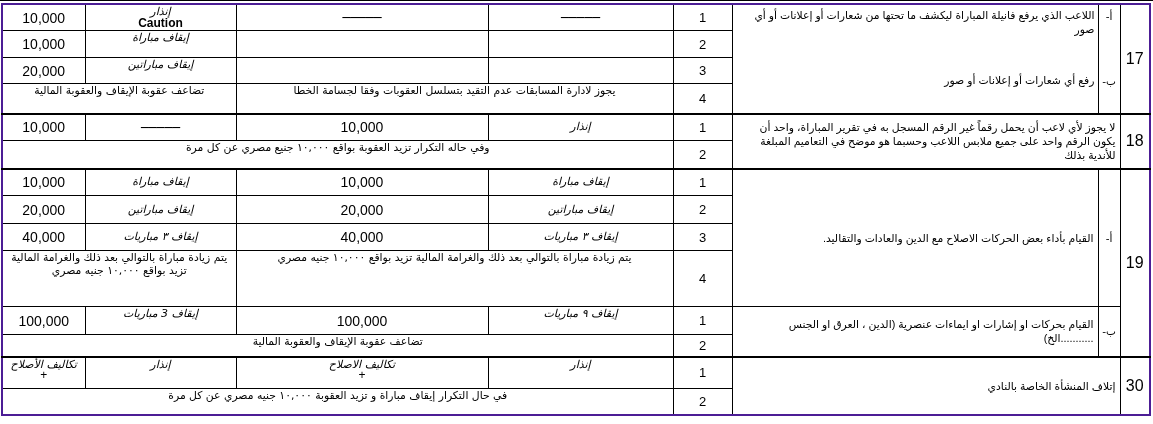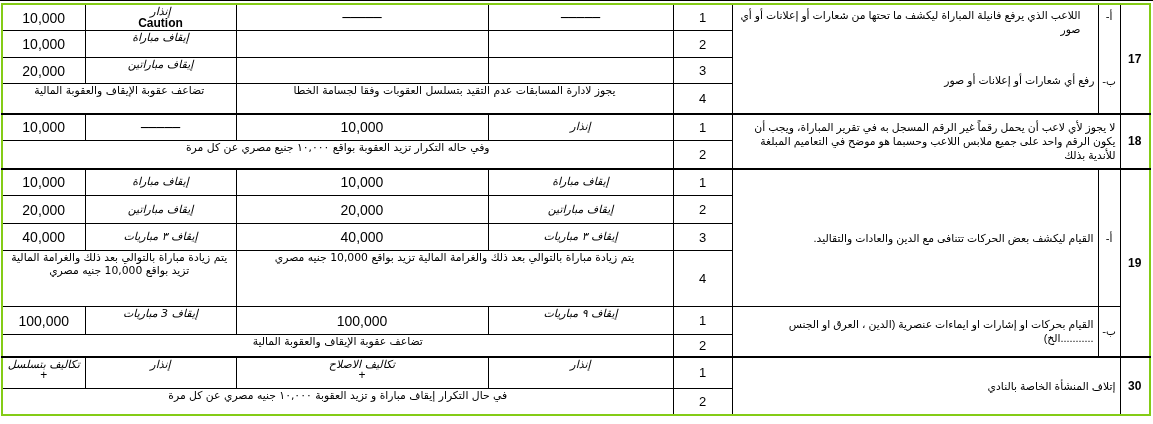--- a/index.html
+++ b/index.html
@@ -1,32 +1,32 @@
 <!DOCTYPE html>
 <html lang="ar"><head>
 <meta charset="utf-8">
 <style>
   html,body{margin:0;padding:0;background:#fff;}
   body{width:1153px;height:424px;overflow:hidden;font-family:"Liberation Sans","DejaVu Sans",sans-serif;color:#000;}
   .page{position:relative;width:1153px;height:424px;}
   .remnant{height:2px;border-top:1.5px solid #000;}
-  table{border-collapse:collapse;table-layout:fixed;width:919px;margin-left:1px;border:2px solid #84cc16;}
+  table{border-collapse:collapse;table-layout:fixed;width:919px;margin-left:1px;border:2px solid #4c1d95;}
   td{border:1px solid #000;padding:0;vertical-align:middle;text-align:center;overflow:visible;}
   tr.sep td{border-top:2px solid #000;}
   .num{font-size:14px;letter-spacing:0;}
   .rownum{font-size:13px;}
-  .secnum{font-size:12px;font-weight:bold;}
+  .secnum{font-size:16px;}
   .ar{direction:rtl;font-size:11px;line-height:13px;font-family:"DejaVu Sans","Liberation Sans",sans-serif;}
   .lbl{direction:rtl;font-size:11px;line-height:12px;font-family:"DejaVu Sans",sans-serif;font-style:italic;}
   .top{vertical-align:top;padding-top:1px;}
   .dash{font-size:13px;line-height:13px;font-family:"DejaVu Sans",sans-serif;}
   .desc{direction:rtl;text-align:right;padding:0 4px;}
   .desc .ln{white-space:nowrap;font-size:10.8px;line-height:14px;}
   .rel{position:relative;}
-  .absA{position:absolute;top:3px;left:3px;right:17px;}
+  .absA{position:absolute;top:3px;left:3px;right:3px;}
   .absB{position:absolute;top:68px;left:18px;right:3px;text-align:right;}
   .mAbsA{position:absolute;top:5px;left:0;right:0;text-align:center;}
   .mAbsB{position:absolute;top:70px;left:0;right:0;text-align:center;}
   .marker{direction:rtl;font-size:10.5px;font-family:"DejaVu Sans",sans-serif;}
   .cap{font-size:12px;line-height:13px;font-family:"Liberation Sans",sans-serif;font-weight:bold;}
   .plus{font-size:12px;line-height:11px;font-family:"Liberation Sans",sans-serif;}
   .merge-note{vertical-align:top;padding-top:0;}
   .merge-note .ln{white-space:nowrap;font-size:10.8px;line-height:13px;}
   .tight{line-height:11px;}
 </style>
@@ -98,21 +98,21 @@
     </tbody>
 
     <tbody>
       <tr class="sep" style="height:27px">
         <td class="num">10,000</td>
         <td class="dash">─────</td>
         <td class="num">10,000</td>
         <td class="lbl">إنذار</td>
         <td class="rownum">1</td>
         <td class="desc" colspan="2" rowspan="2">
-          <div class="ln">لا يجوز لأي لاعب أن يحمل رقماً غير الرقم المسجل به في تقرير المباراة، ويجب أن</div>
+          <div class="ln">لا يجوز لأي لاعب أن يحمل رقماً غير الرقم المسجل به في تقرير المباراة، واحد أن</div>
           <div class="ln">يكون الرقم واحد على جميع ملابس اللاعب وحسبما هو موضح في التعاميم المبلغة</div>
           <div class="ln">للأندية بذلك</div>
         </td>
         <td class="secnum" rowspan="2">18</td>
       </tr>
       <tr style="height:28px">
         <td class="merge-note" colspan="4">
           <div class="ln ar">وفي حاله التكرار تزيد العقوبة بواقع ١٠,٠٠٠ جنيع مصري عن كل مرة</div>
         </td>
         <td class="rownum">2</td>
@@ -120,21 +120,21 @@
     </tbody>
 
     <tbody>
       <tr class="sep" style="height:27px">
         <td class="num">10,000</td>
         <td class="lbl">إيقاف مباراة</td>
         <td class="num">10,000</td>
         <td class="lbl">إيقاف مباراة</td>
         <td class="rownum">1</td>
         <td class="desc" rowspan="4">
-          <div class="ln">القيام ليكشف بعض الحركات تتنافى مع الدين والعادات والتقاليد.</div>
+          <div class="ln">القيام بأداء بعض الحركات الاصلاح مع الدين والعادات والتقاليد.</div>
         </td>
         <td rowspan="4">
           <div class="marker">أ-</div>
         </td>
         <td class="secnum" rowspan="6">19</td>
       </tr>
       <tr style="height:28px">
         <td class="num">20,000</td>
         <td class="lbl">إيقاف مباراتين</td>
         <td class="num">20,000</td>
@@ -144,24 +144,24 @@
       <tr style="height:27px">
         <td class="num">40,000</td>
         <td class="lbl">إيقاف ٣ مباريات</td>
         <td class="num">40,000</td>
         <td class="lbl">إيقاف ٣ مباريات</td>
         <td class="rownum">3</td>
       </tr>
       <tr style="height:56px">
         <td class="merge-note" colspan="2">
           <div class="ln ar">يتم زيادة مباراة بالتوالي بعد ذلك والغرامة المالية</div>
-          <div class="ln ar">تزيد بواقع 10,000 جنيه مصري</div>
-        </td>
-        <td class="merge-note" colspan="2">
-          <div class="ln ar">يتم زيادة مباراة بالتوالي بعد ذلك والغرامة المالية تزيد بواقع 10,000 جنيه مصري</div>
+          <div class="ln ar">تزيد بواقع ١٠,٠٠٠ جنيه مصري</div>
+        </td>
+        <td class="merge-note" colspan="2">
+          <div class="ln ar">يتم زيادة مباراة بالتوالي بعد ذلك والغرامة المالية تزيد بواقع ١٠,٠٠٠ جنيه مصري</div>
         </td>
         <td class="rownum">4</td>
       </tr>
       <tr style="height:28px">
         <td class="num">100,000</td>
         <td class="lbl top">إيقاف 3 مباريات</td>
         <td class="num">100,000</td>
         <td class="lbl top">إيقاف ٩ مباريات</td>
         <td class="rownum">1</td>
         <td class="desc" rowspan="2">
@@ -176,21 +176,21 @@
         <td class="merge-note" colspan="4">
           <div class="ln ar">تضاعف عقوبة الإيقاف والعقوبة المالية</div>
         </td>
         <td class="rownum">2</td>
       </tr>
     </tbody>
 
     <tbody>
       <tr class="sep" style="height:32px">
         <td class="top">
-          <div class="lbl tight">تكاليف بتسلسل</div>
+          <div class="lbl tight">تكاليف الأصلاح</div>
           <div class="plus">+</div>
         </td>
         <td class="lbl top">إنذار</td>
         <td class="top">
           <div class="lbl tight">تكاليف الاصلاح</div>
           <div class="plus">+</div>
         </td>
         <td class="lbl top">إنذار</td>
         <td class="rownum">1</td>
         <td class="desc" colspan="2" rowspan="2">

